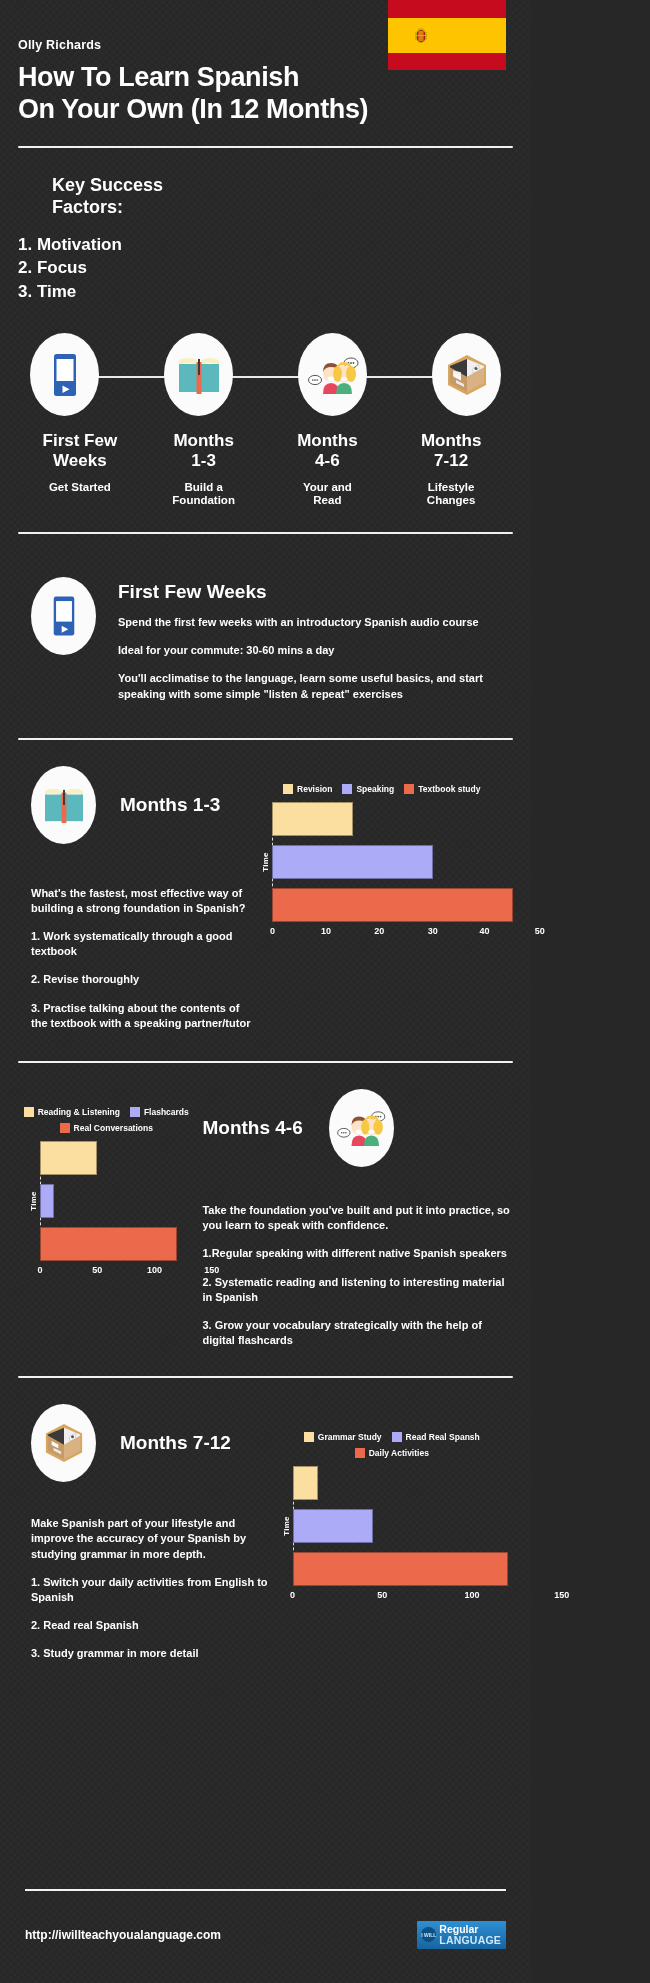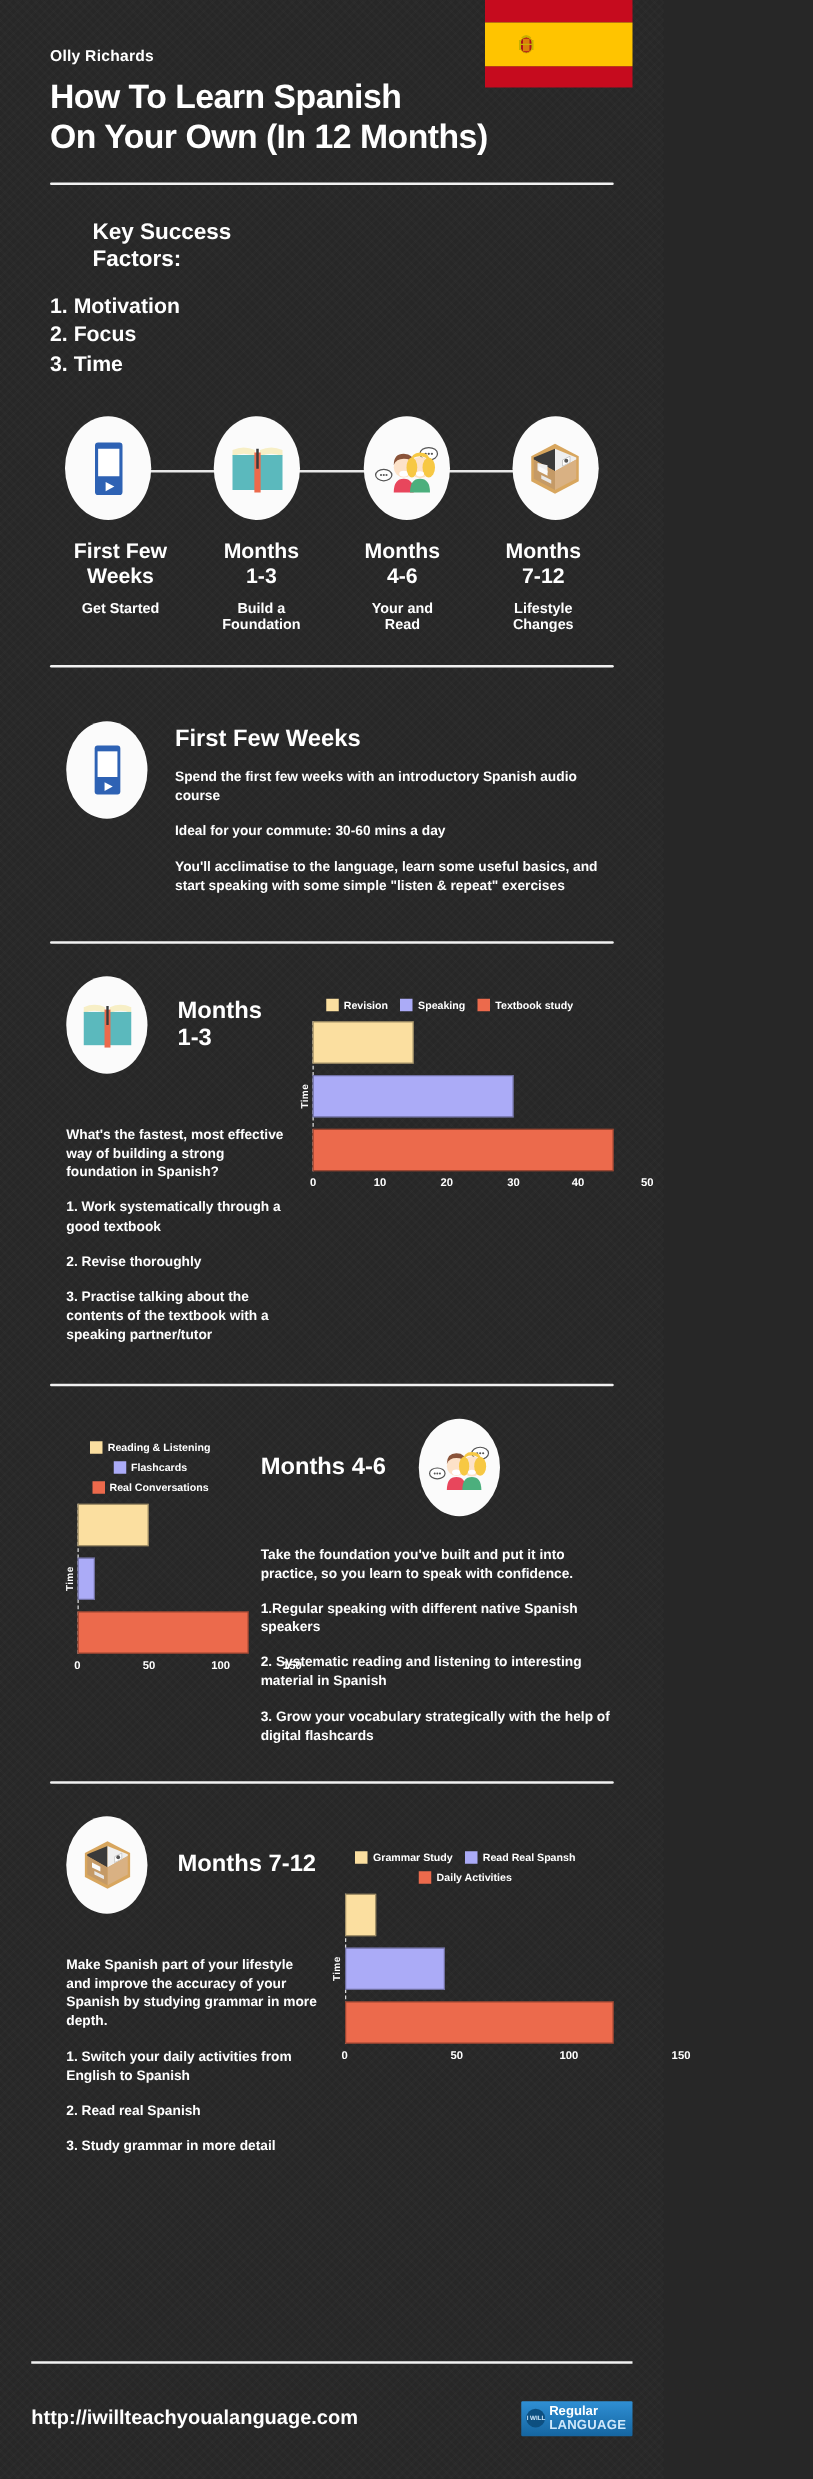--- a/index.html
+++ b/index.html
@@ -15,21 +15,21 @@
   }
 
   .page {
     position: relative;
     width: 531px;
     height: 1983px;
     background:
       repeating-linear-gradient(45deg, rgba(255,255,255,0.012) 0 2px, rgba(0,0,0,0) 2px 5px),
       repeating-linear-gradient(-45deg, rgba(255,255,255,0.012) 0 2px, rgba(0,0,0,0) 2px 5px),
       #272727;
-    padding: 0 40px;
+    padding: 0 18px;
   }
 
   
   .flag {
     position: absolute;
     top: 0; right: 25px;
     width: 118px; height: 70px;
     display: flex; flex-direction: column;
   }
   .flag .band-red { flex: 1 1 25%; background: #C60B1E; }
@@ -158,21 +158,21 @@
   
   .s2-left { width: 280px; padding-left: 13px; }
   .s2-head-row { display: flex; align-items: center; gap: 24px; }
   .s2-left .body-text { margin-top: 42px; }
   .s2-right { flex: 1 1 auto; padding-top: 18px; }
 
   
   .s3-left { width: 282px; padding-top: 18px; text-align: center; }
   .s3-right { flex: 1 1 auto; padding-left: 8px; }
   .s3-head-row { display: flex; align-items: center; gap: 26px; justify-content: flex-start; }
-  .s3-right .body-text { margin-top: 24px; }
+  .s3-right .body-text { margin-top: 36px; }
 
   
   .s4-left { width: 278px; padding-left: 13px; }
   .s4-right { flex: 1 1 auto; padding-top: 28px; }
   .s4-left .body-text { margin-top: 34px; }
 
   
   .chart { position: relative; }
   .legend {
     display: flex;
@@ -227,21 +227,21 @@
   
   .footer {
     position: absolute;
     left: 25px; right: 25px;
     bottom: 34px;
     display: flex;
     align-items: center;
     justify-content: space-between;
   }
   .footer-url {
-    font-size: 16px;
+    font-size: 12px;
     font-weight: bold;
   }
   .logo {
     background: #1f7bbf;
     background: linear-gradient(180deg,#2f8fd4 0%, #1565a0 100%);
     padding: 3px 5px 4px 4px;
     display: flex;
     align-items: center;
     gap: 3px;
     border-radius: 1px;

